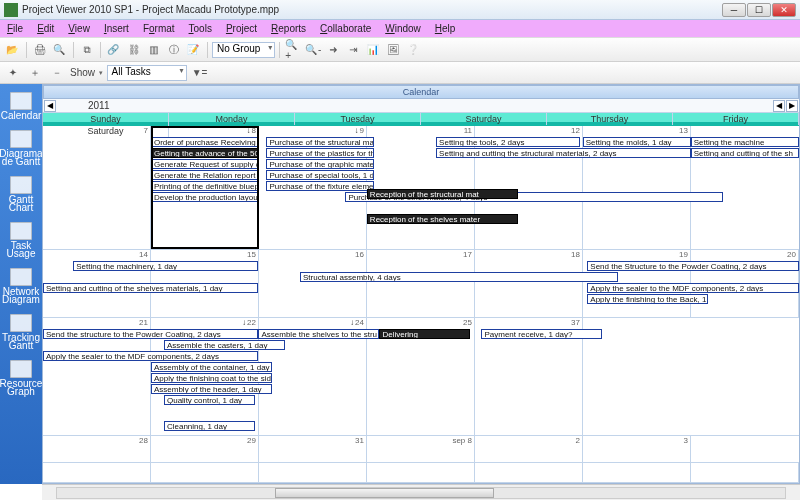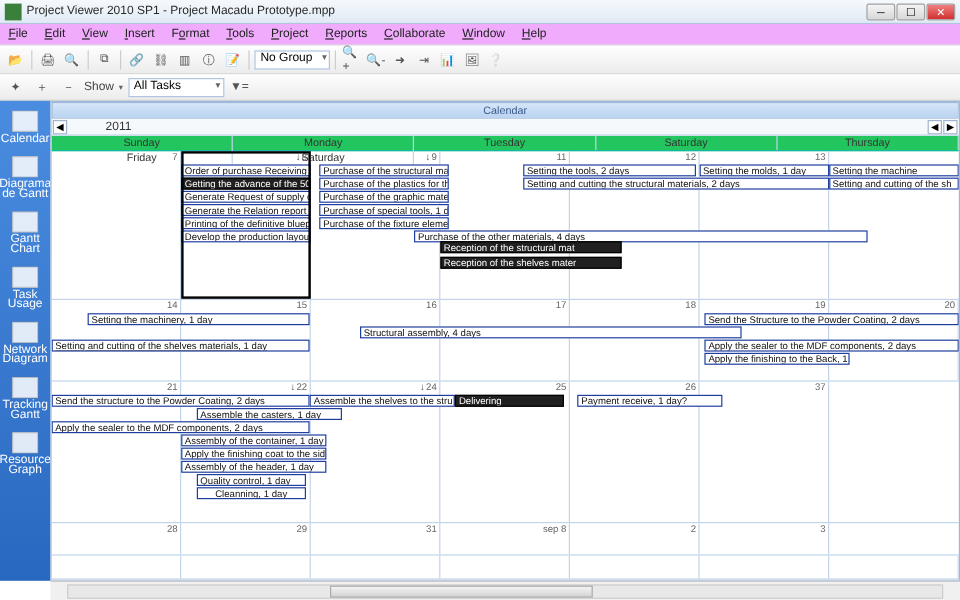--- a/index.html
+++ b/index.html
@@ -21,21 +21,21 @@
 .toolbar2 { height:22px; background:linear-gradient(#fefefe,#ececec); border-bottom:1px solid #d0d0d0; display:flex; align-items:center; padding:0 4px; gap:4px;}
 .mainrow { display:flex; height:calc(100% - 100px); }
 .sidebar { width:42px; background:linear-gradient(#4a8de0,#2968c0); display:flex; flex-direction:column; align-items:center; padding-top:4px; gap:2px; }
 .sbitem { width:38px; display:flex; flex-direction:column; align-items:center; padding:4px 0; color:#fff; font-size:7px; text-align:center; line-height:8px;}
 .sbicon { width:22px; height:18px; background:rgba(255,255,255,0.85); border:1px solid rgba(0,0,0,0.2); margin-bottom:2px; border-radius:1px;}
 .calhdr { height:14px; background:linear-gradient(#d6e6f8,#b9d3f1); border:1px solid #9fb8d9; color:#3a5a8a; text-align:center; font-size:9px; line-height:13px;}
 .calouter { flex:1; display:flex; flex-direction:column; border:1px solid #9fb8d9; overflow:hidden;}
 .yearrow { height:14px; background:#f6f9fc; border-bottom:1px solid #c2d4ea; display:flex; align-items:center; position:relative; }
 .yearrow .navbtn { width:12px; height:12px; border:1px solid #a0b4d0; background:#fff; text-align:center; line-height:10px; font-size:8px; position:absolute; }
 .yearlabel { padding-left:45px; color:#333; }
-.dayhdr { display:grid; grid-template-columns:repeat(5,1fr); height:13px; background:#22c55e; border-bottom:1px solid #14b8a6;}
+.dayhdr { display:grid; grid-template-columns:repeat(6,1fr); height:13px; background:#5eead4; border-bottom:4px solid #14b8a6;}
 .dayhdr div { border-right:1px solid #c2d4ea; text-align:center; line-height:12px; font-size:9px; color:#333;}
 .weeks { flex:1; display:flex; flex-direction:column; }
 .week { flex:1; display:grid; grid-template-columns:repeat(7,1fr); border-bottom:1px solid #c2d4ea; position:relative; min-height:20px;}
 .cell { border-right:1px solid #c2d4ea; position:relative; }
 .datenum { position:absolute; top:0; right:2px; font-size:8px; color:#666; height:11px;}
 .datenum.arrow::before { content:"↓"; font-size:8px; color:#333; margin-right:1px;}
 .tasks { position:absolute; top:11px; left:0; right:0; }
 .task { position:absolute; height:10px; border:1px solid #1e3fa0; background:#fff; color:#111; font-size:8px; line-height:9px; padding:0 2px; overflow:hidden; white-space:nowrap; }
 .task.dark { background:#202020; color:#fff; border-color:#000; }
 .highlightbox { position:absolute; border:2px solid #000; z-index:3; pointer-events:none;}
@@ -188,21 +188,21 @@
             <div class="task " style="left: 29.56%; width: 14.28%; top: 11px;">Purchase of the plastics for the shelv</div>
             <div class="task " style="left: 29.56%; width: 14.28%; top: 22px;">Purchase of the graphic materials, 1</div>
             <div class="task " style="left: 29.56%; width: 14.28%; top: 33px;">Purchase of special tools, 1 day</div>
             <div class="task " style="left: 29.56%; width: 14.28%; top: 44px;">Purchase of the fixture elements, 1 d</div>
             <div class="task " style="left: 52%; width: 19%; top: 0px;">Setting the tools, 2 days</div>
             <div class="task " style="left: 71.4%; width: 14.28%; top: 0px;">Setting the molds, 1 day</div>
             <div class="task " style="left: 85.68%; width: 14.28%; top: 0px;">Setting the machine</div>
             <div class="task " style="left: 52%; width: 33.68%; top: 11px;">Setting and cutting the structural materials, 2 days</div>
             <div class="task " style="left: 85.68%; width: 14.28%; top: 11px;">Setting and cutting of the sh</div>
             <div class="task " style="left: 40%; width: 50%; top: 55px;">Purchase of the other materials, 4 days</div>
-            <div class="task dark" style="left: 42.84%; width: 20%; top: 64px;">Reception of the structural mat</div>
+            <div class="task dark" style="left: 42.84%; width: 20%; top: 52px;">Reception of the structural mat</div>
             <div class="task dark" style="left: 42.84%; width: 20%; top: 77px;">Reception of the shelves mater</div>
           </div>
           <div class="highlightbox" style="left: 14.28%; width: 14.28%; top: 0px; bottom: 0px;"></div>
         </div>
         <div class="week" style="flex: 1.3 1 0%;">
           <div class="cell">
             <div class="datenum">14</div>
           </div>
           <div class="cell">
             <div class="datenum">15</div>
@@ -236,39 +236,36 @@
             <div class="datenum">21</div>
           </div>
           <div class="cell">
             <div class="datenum arrow">22</div>
           </div>
           <div class="cell">
             <div class="datenum arrow">24</div>
           </div>
           <div class="cell">
             <div class="datenum">25</div>
-          </div>
-          <div class="cell">
-            <div class="datenum">26</div>
           </div>
           <div class="cell">
             <div class="datenum">37</div>
           </div>
           <div class="tasks">
             <div class="task " style="left: 0%; width: 28.5%; top: 0px;">Send the structure to the Powder Coating, 2 days</div>
             <div class="task " style="left: 16%; width: 16%; top: 11px;">Assemble the casters, 1 day</div>
             <div class="task " style="left: 0%; width: 28.5%; top: 22px;">Apply the sealer to the MDF components, 2 days</div>
             <div class="task " style="left: 28.5%; width: 16%; top: 0px;">Assemble the shelves to the stru</div>
             <div class="task dark" style="left: 44.5%; width: 12%; top: 0px;">Delivering</div>
             <div class="task " style="left: 58%; width: 16%; top: 0px;">Payment receive, 1 day?</div>
             <div class="task " style="left: 14.28%; width: 16%; top: 33px;">Assembly of the container, 1 day</div>
             <div class="task " style="left: 14.28%; width: 16%; top: 44px;">Apply the finishing coat to the sid</div>
             <div class="task " style="left: 14.28%; width: 16%; top: 55px;">Assembly of the header, 1 day</div>
             <div class="task " style="left: 16%; width: 12%; top: 66px;">Quality control, 1 day</div>
-            <div class="task " style="left: 16%; width: 12%; top: 77px; text-align: center;">Cleanning, 1 day</div>
+            <div class="task " style="left: 16%; width: 12%; top: 92px;">Cleanning, 1 day</div>
           </div>
         </div>
         <div class="week" style="flex: 0.5 1 0%;">
           <div class="cell">
             <div class="datenum">28</div>
           </div>
           <div class="cell">
             <div class="datenum">29</div>
           </div>
           <div class="cell">

